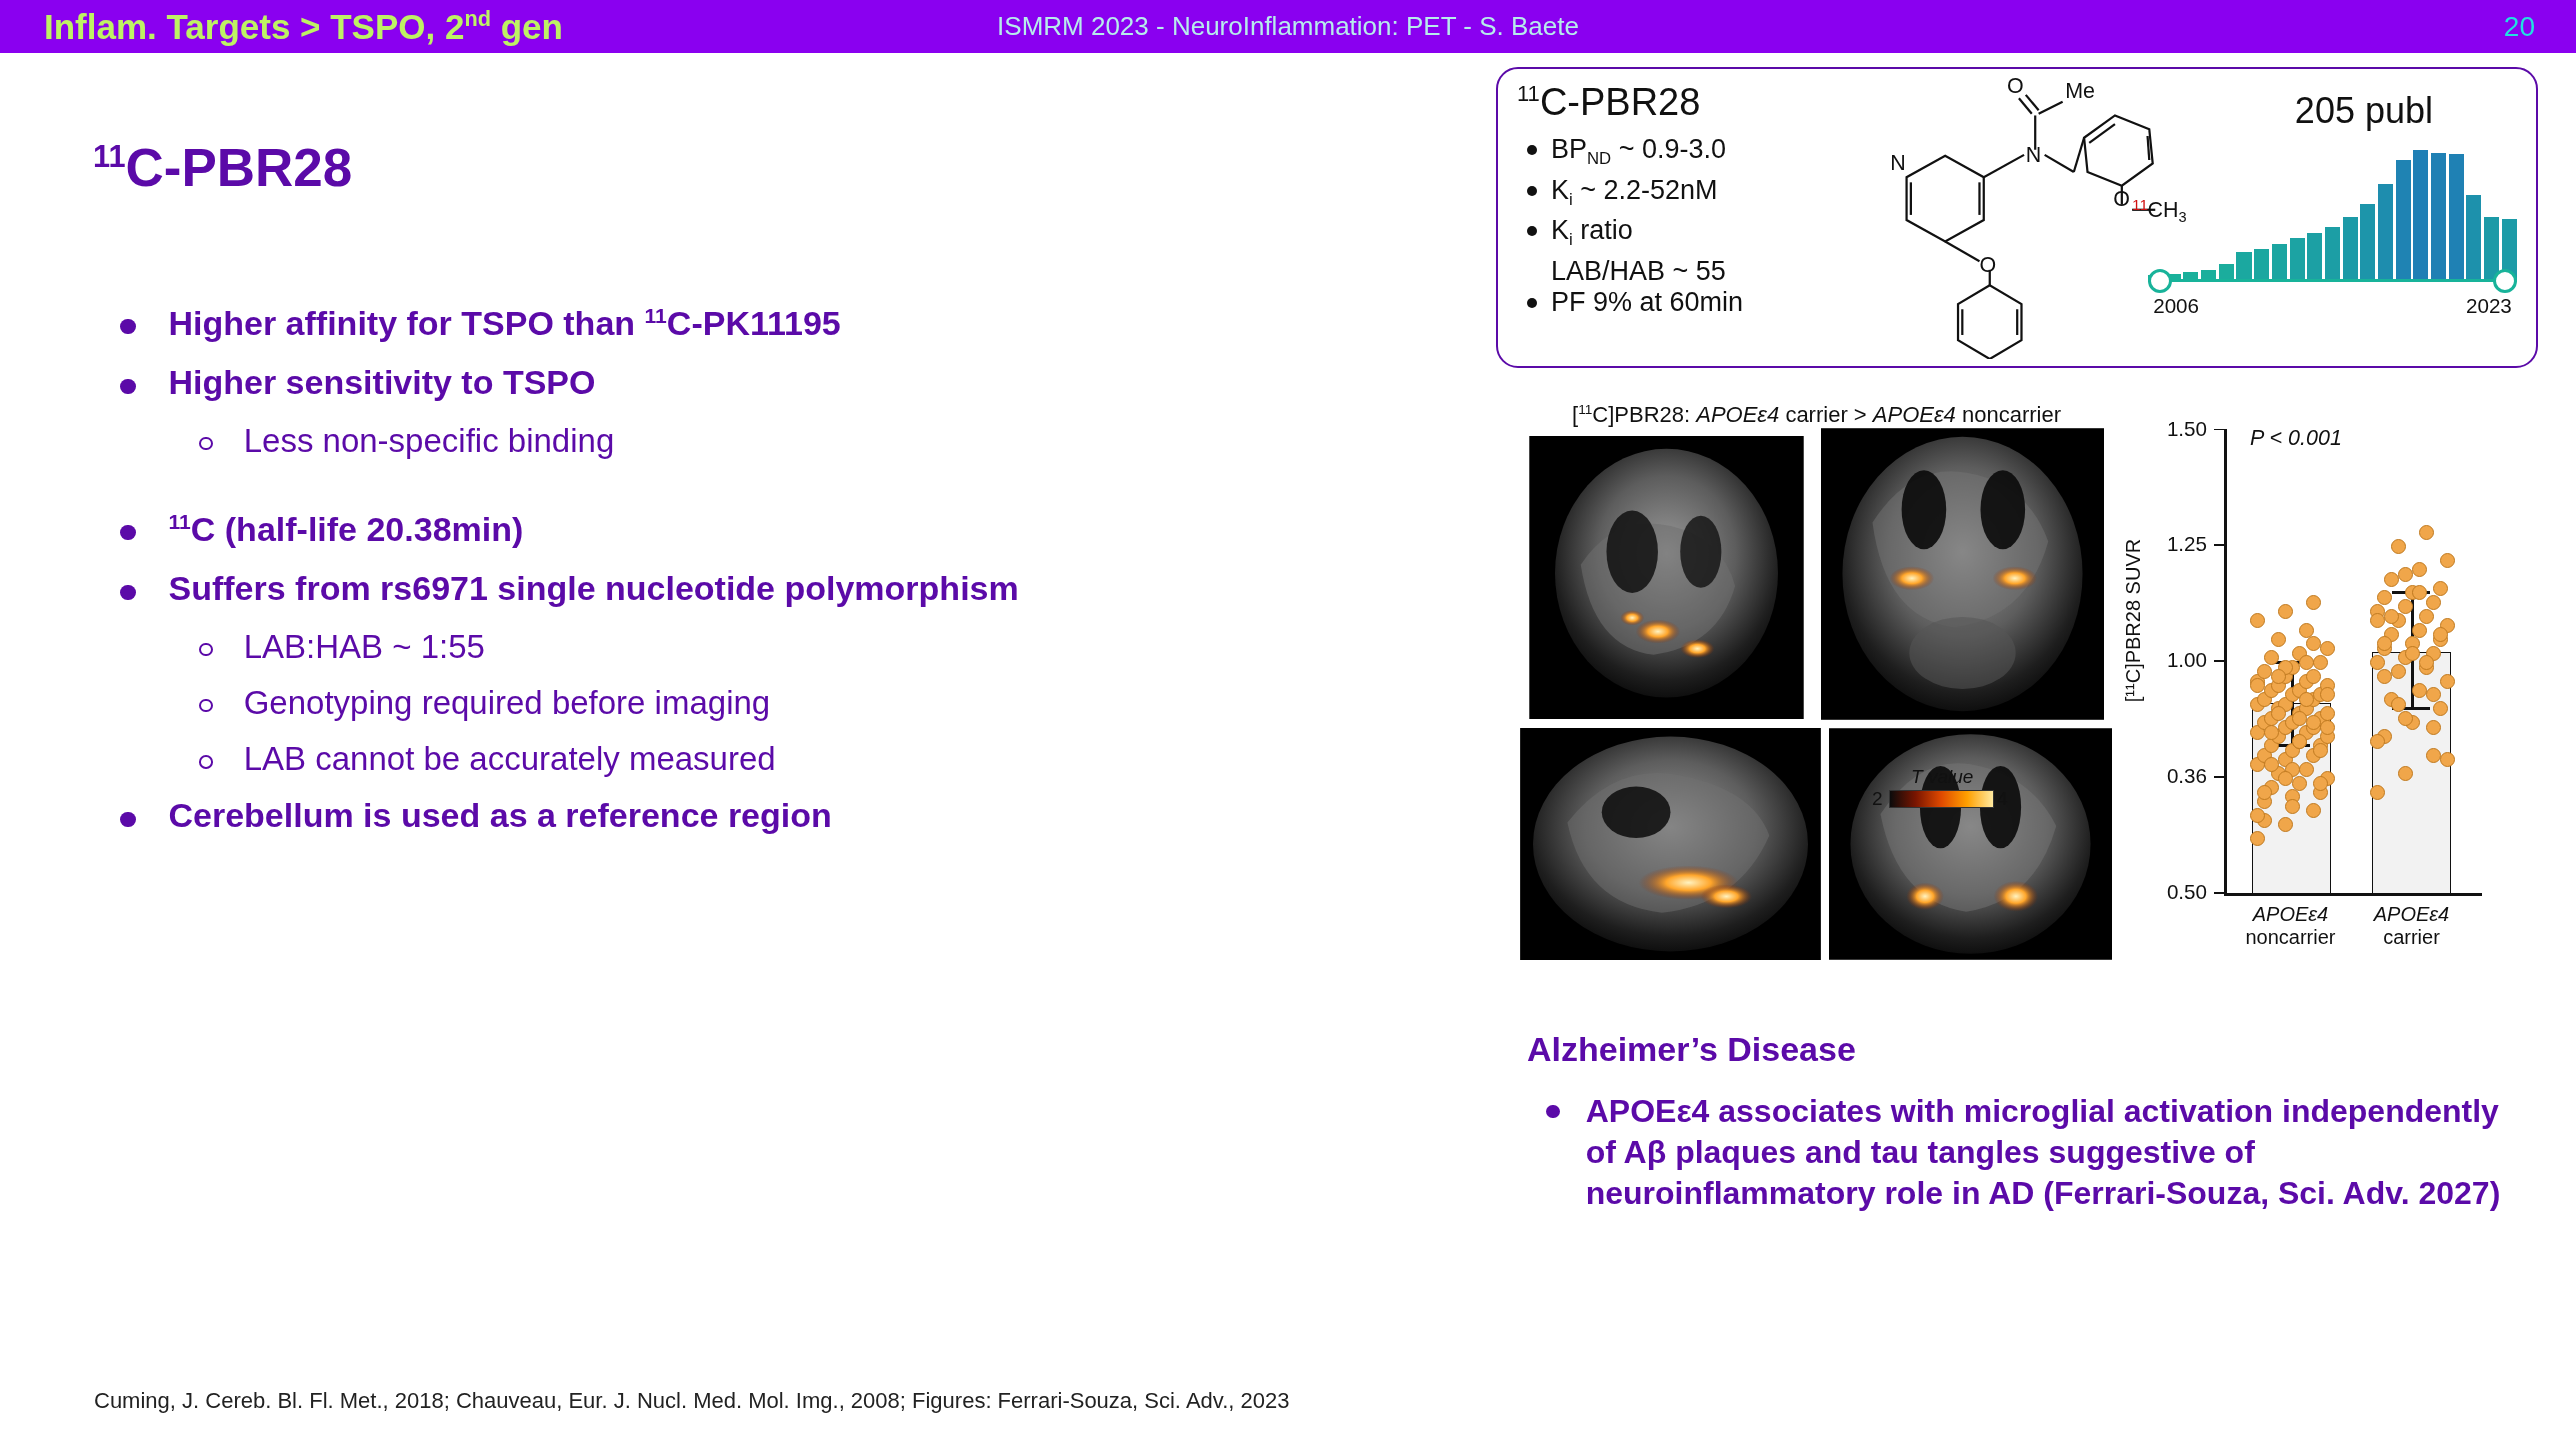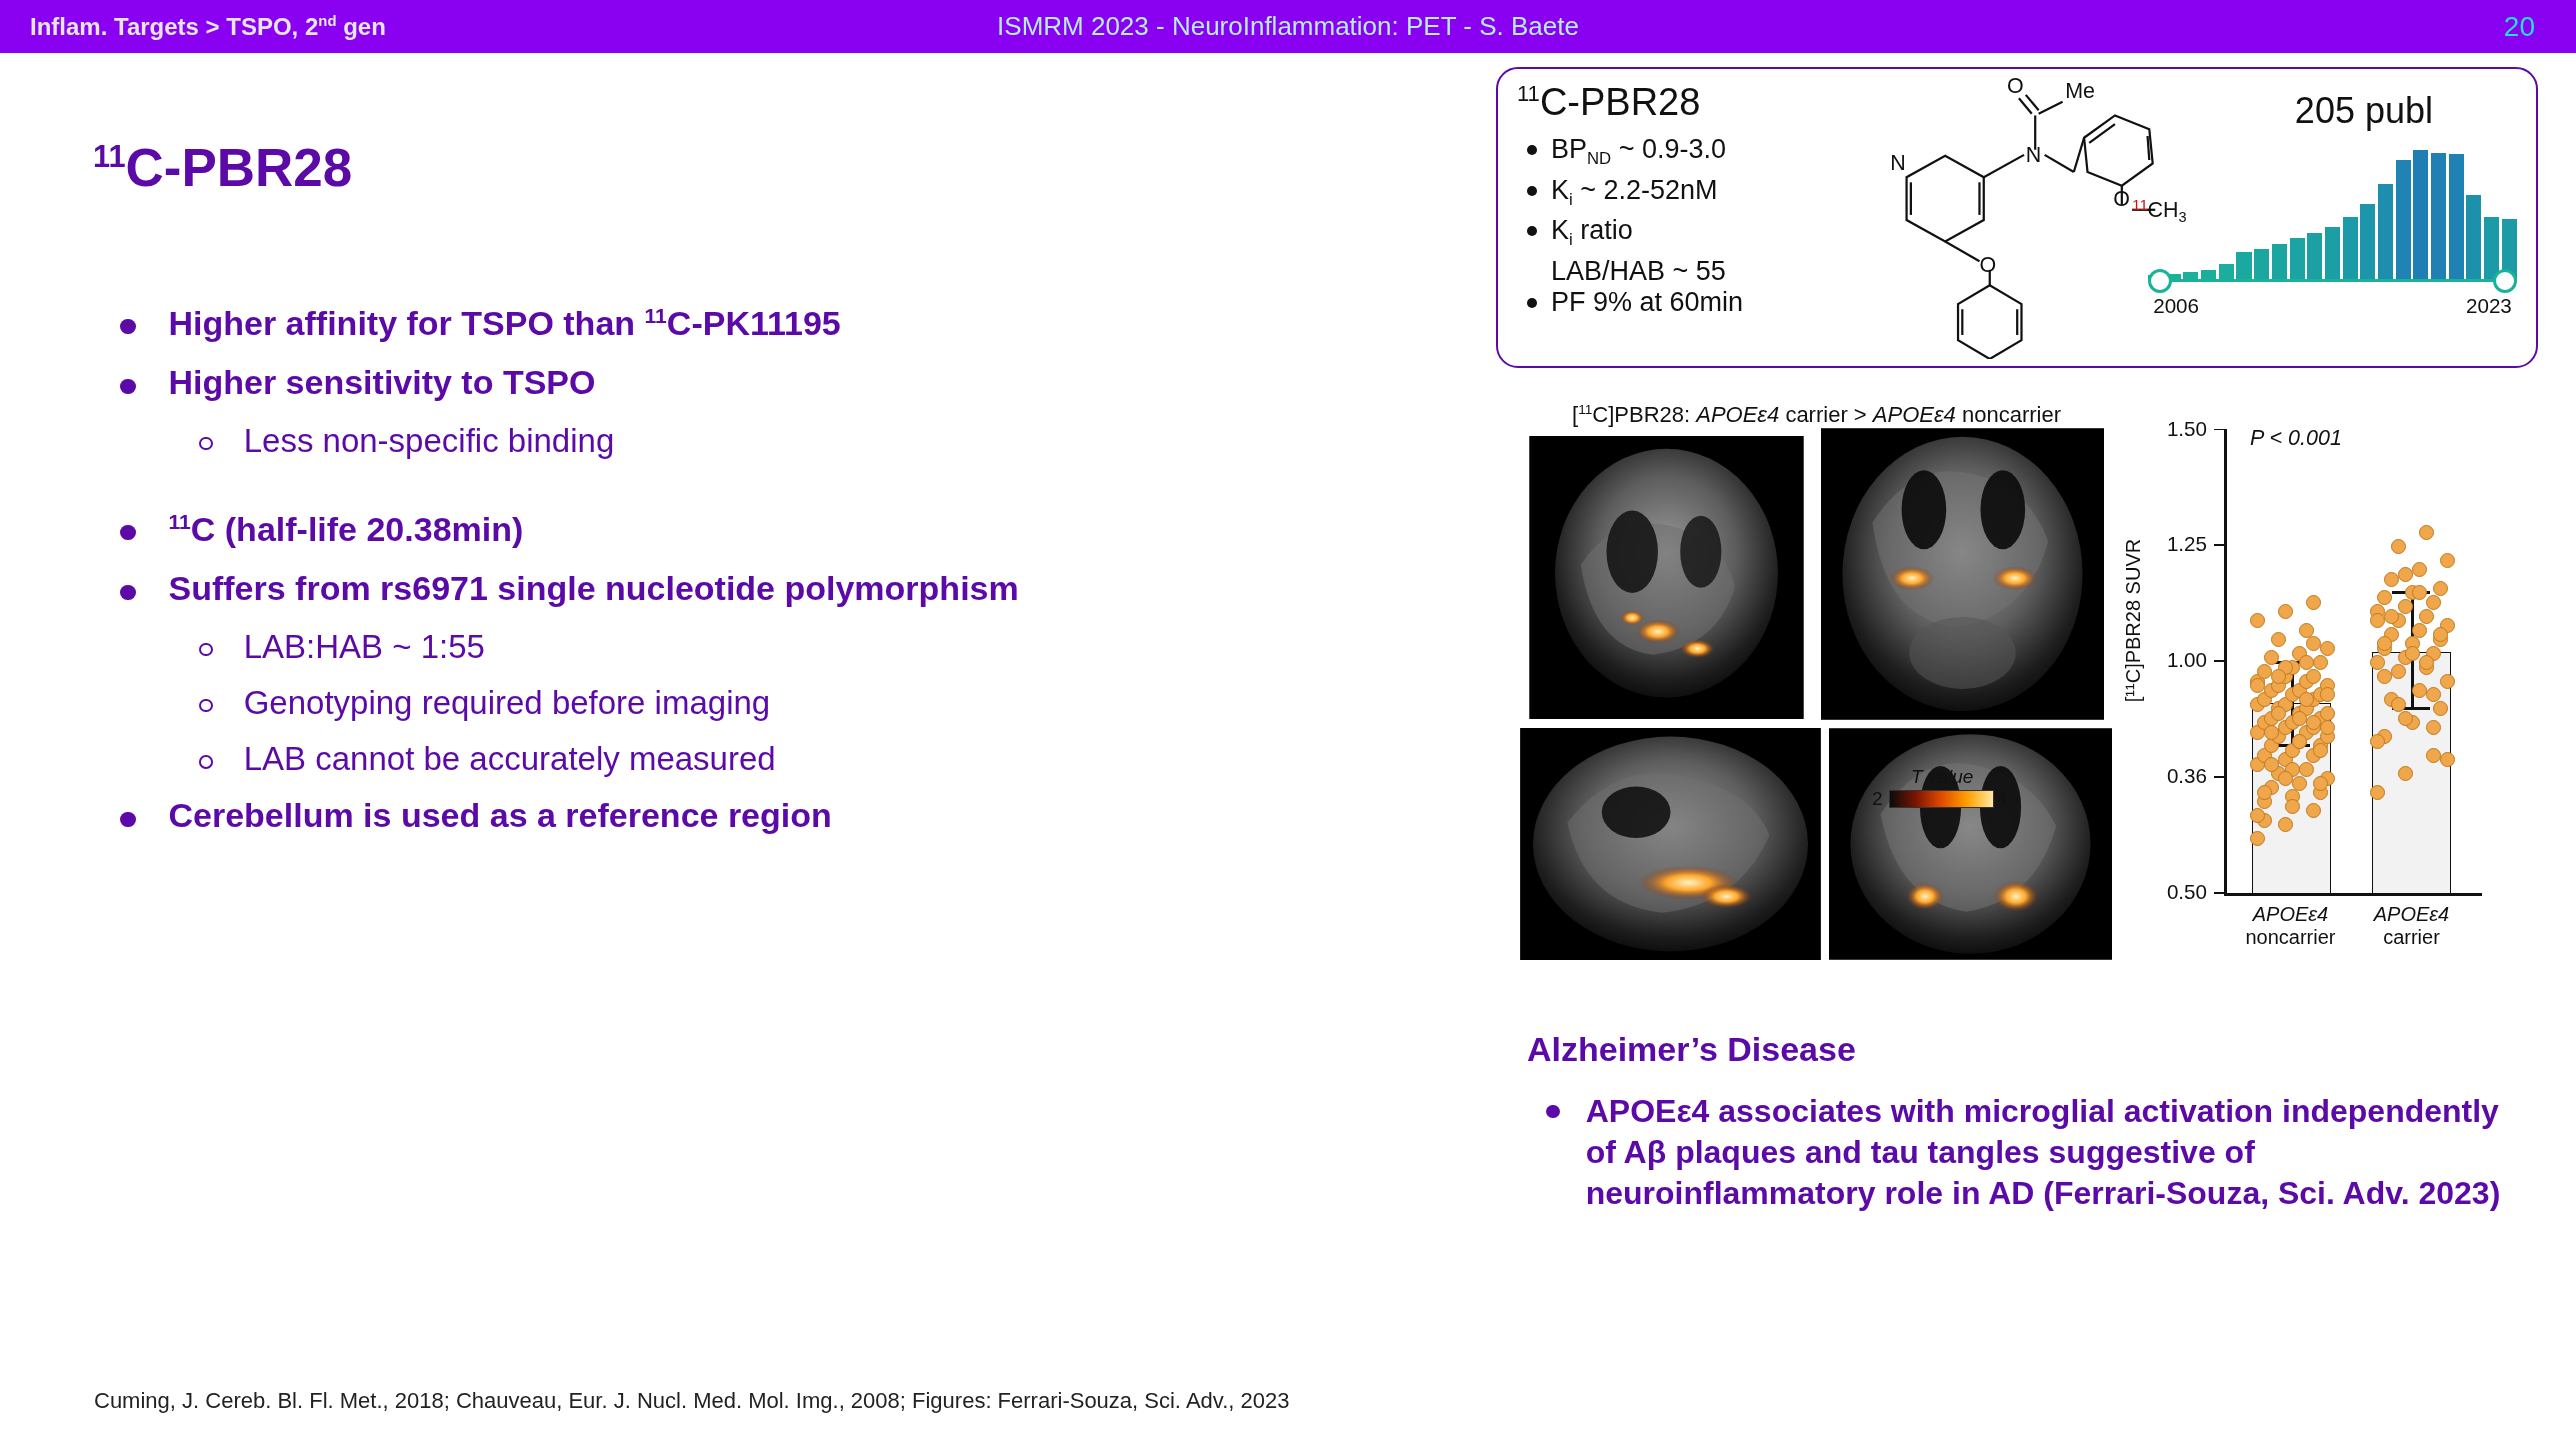--- a/index.html
+++ b/index.html
@@ -19,24 +19,24 @@
   #header-bar {
     position: absolute;
     left: 0; top: 0;
     width: 2576px;
     height: 53px;
     background: #8a00f0;
     display: flex;
     align-items: center;
   }
   #header-left {
-    color: #e5e5e5;
-    font-size: 24px;
+    color: #bef264;
+    font-size: 35px;
     font-weight: bold;
-    margin-left: 30px;
+    margin-left: 44px;
     white-space: nowrap;
   }
   #header-center {
     position: absolute;
     left: 0; right: 0;
     text-align: center;
     color: #b7ecec;
     font-size: 26px;
     white-space: nowrap;
   }
@@ -700,15 +700,15 @@
     <div id="xcat-layer">
         <div class="xcat" style="left: 101px; top: 491px;"><i>APOEε4</i><br>noncarrier</div>
         <div class="xcat" style="left: 222px; top: 491px;"><i>APOEε4</i><br>carrier</div>
       </div>
   </div>
 </div>
 
 <div id="alz-title">Alzheimer’s Disease</div>
 <div id="alz-bullet">
   <span class="dot"></span>
-  <span id="alz-text">APOEε4  associates with microglial activation independently of Aβ plaques and tau tangles suggestive of neuroinflammatory role in AD (Ferrari-Souza, Sci. Adv. 2023)</span>
+  <span id="alz-text">APOEε4  associates with microglial activation independently of Aβ plaques and tau tangles suggestive of neuroinflammatory role in AD (Ferrari-Souza, Sci. Adv. 2027)</span>
 </div>
 
 
 </body></html>

